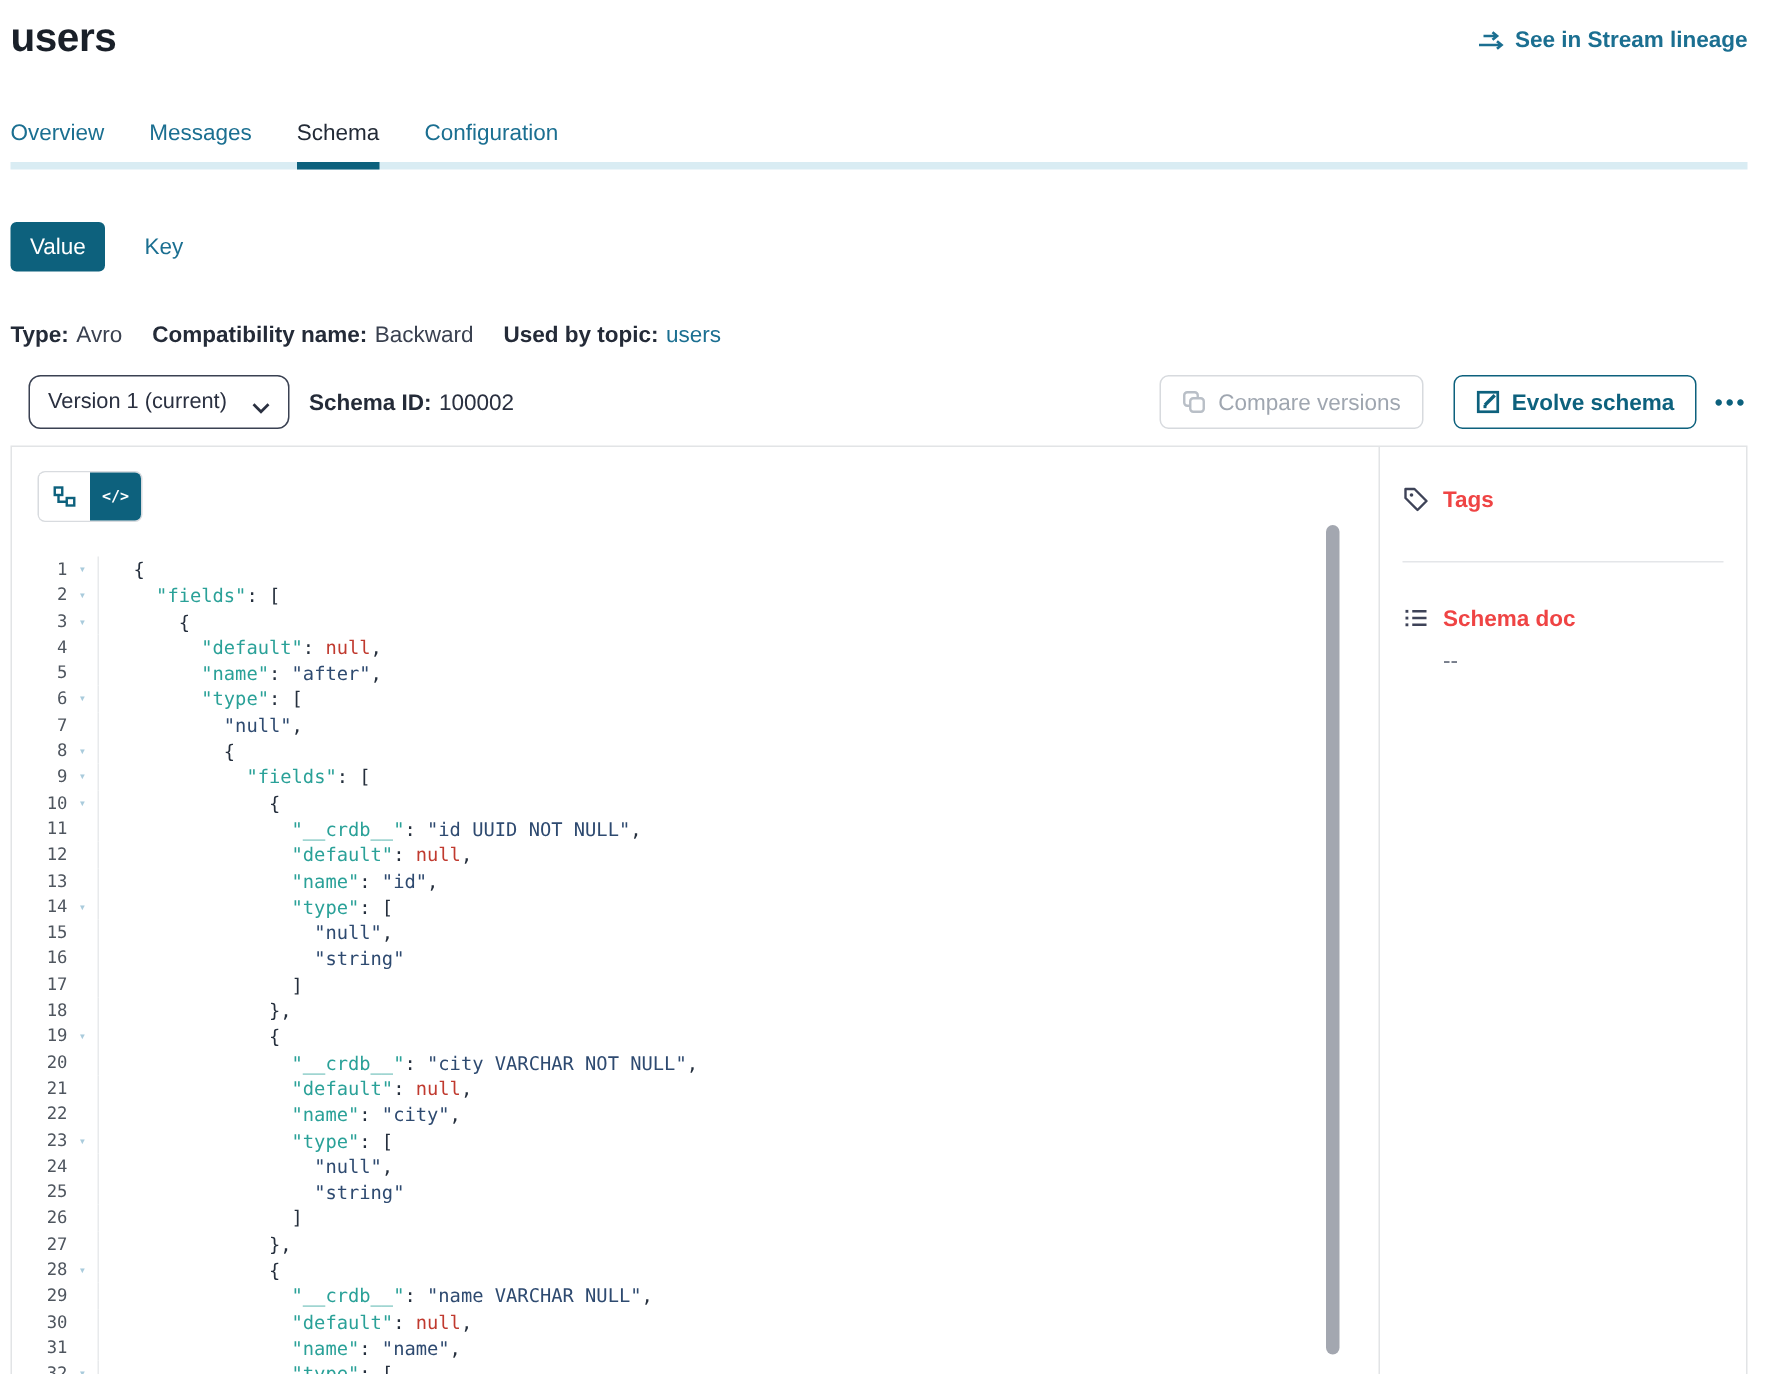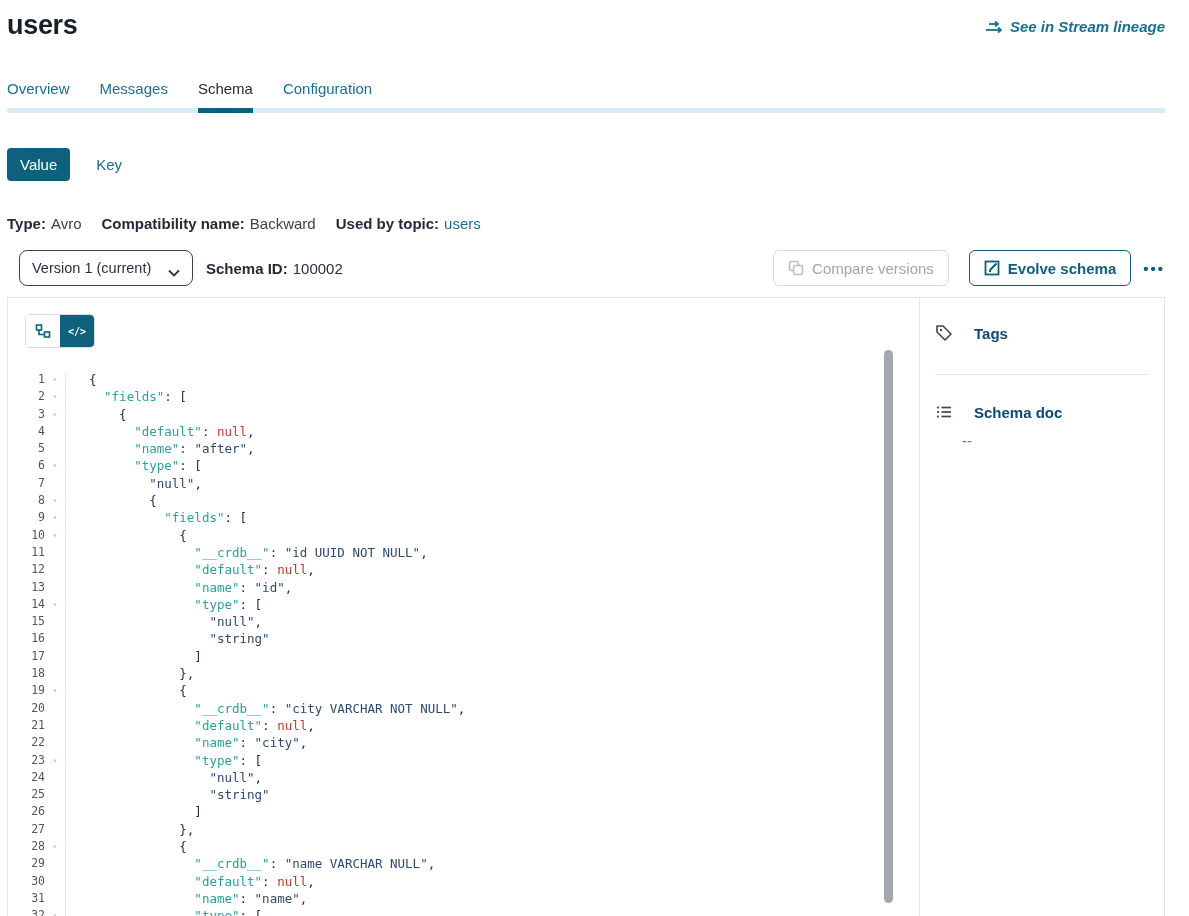--- a/index.html
+++ b/index.html
@@ -9,21 +9,21 @@
   }
   *{margin:0;padding:0;box-sizing:border-box;}
   html,body{width:1189px;height:916px;overflow:hidden;background:#fff;
     font-family:"Liberation Sans",sans-serif;color:#2a3040;}
   .page{position:relative;width:1189px;height:916px;padding:0 24px 0 7px;}
 
   
   .page-header{display:flex;justify-content:space-between;align-items:flex-start;padding-top:10px;}
   .page-title{font-size:27px;font-weight:800;color:var(--dark-text);letter-spacing:-.3px;}
   .lineage-link{display:flex;align-items:center;gap:7px;color:var(--link);font-size:15px;
-    font-weight:700;margin-top:8px;cursor:pointer;text-decoration:none;font-style:italic;}
+    font-weight:700;margin-top:8px;cursor:pointer;text-decoration:none;}
 
   
   .tabs{position:relative;display:flex;gap:30px;margin-top:39px;}
   .tab-bar{position:absolute;left:0;right:0;bottom:0;height:5px;background:var(--tabbar-light);}
   .tab{position:relative;font-size:15px;color:var(--link);padding-bottom:16px;cursor:pointer;}
   .tab.active{color:#222a36;font-weight:400;}
   .tab.active::after{content:"";position:absolute;left:0;right:0;bottom:0;height:5px;background:var(--accent);z-index:1;}
 
   
   .vk-row{display:flex;align-items:center;gap:26px;margin-top:35px;}
@@ -68,21 +68,21 @@
   .lnum{width:37px;text-align:right;color:#4f565f;font-size:11.5px;}
   .fold{width:20px;text-align:center;color:#a9cbdc;font-size:8px;cursor:pointer;}
   .codetext{border-left:1px solid #e8eaec;padding-left:23px;white-space:pre;flex:1;}
   .tp{color:var(--tok-punct);} .tk{color:var(--tok-key);} .ts{color:var(--tok-str);} .tn{color:var(--tok-null);}
   .scroll-thumb{position:absolute;left:876px;top:52px;width:9px;height:553px;
     background:#a3a7b0;border-radius:5px;}
 
   
   .sidebar{position:absolute;top:0;right:0;bottom:0;width:245px;border-left:1px solid var(--border);
     padding:26px 15px 0 15px;}
-  .side-head{display:flex;align-items:center;gap:21px;font-size:15px;font-weight:700;color:#0c4a6e;}
+  .side-head{display:flex;align-items:center;gap:9px;font-size:15px;font-weight:700;color:#ef4444;}
   .side-icon{width:18px;height:18px;flex:0 0 18px;color:#3e4358;}
   .tags-input{display:block;margin:13px 0 0 27px;width:188px;border:none;outline:none;
     border-bottom:1.5px solid #3f4454;font-size:15px;font-family:inherit;padding:3px 0 8px 0;color:#2a3040;}
   .tags-input::placeholder{color:#a2a8b3;}
   .side-divider{margin-top:32px;border:none;border-top:1px solid #e4e6e9;width:214px;}
   .side-section{margin-top:28px;}
   .side-value{margin:11px 0 0 27px;font-size:15px;color:#3c4254;}
   .side-value.muted{color:#6b7280;}
 </style>
 </head>

